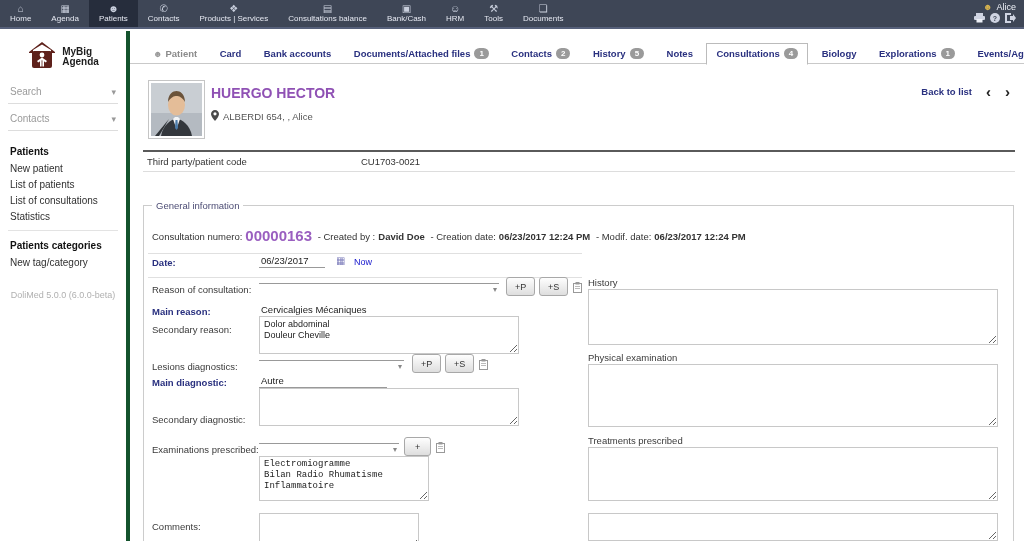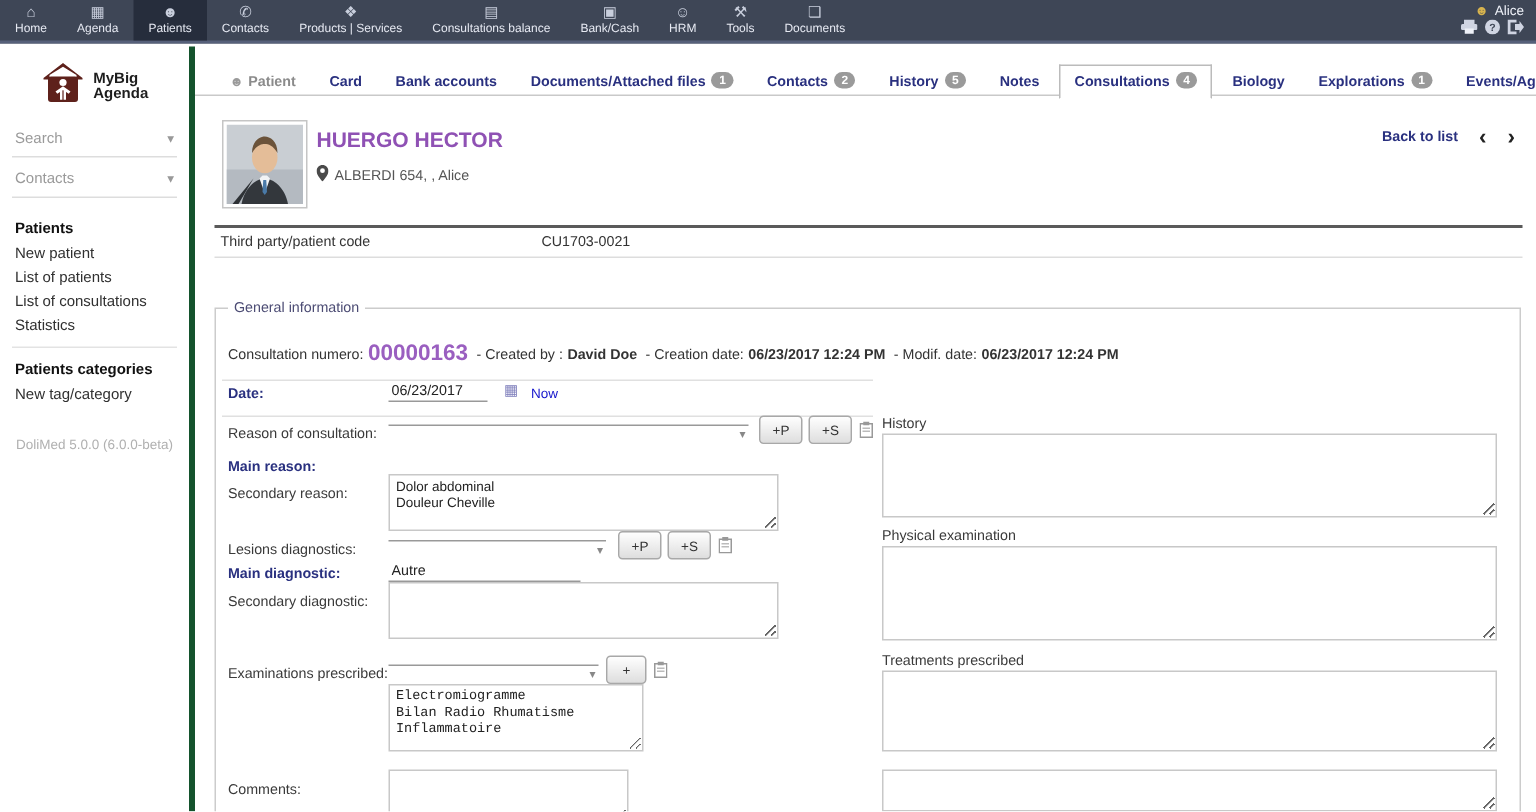--- a/index.html
+++ b/index.html
@@ -291,20 +291,21 @@
       <span class="clip" style="top:68px; left:429px;">
         <svg width="9" height="11" viewBox="0 0 9 11">
             <rect x="0.5" y="1.5" width="8" height="9" fill="none" stroke="#999"></rect>
             <rect x="2.5" y="0" width="4" height="2.5" fill="#999"></rect>
             <line x1="2" y1="4.5" x2="7" y2="4.5" stroke="#bbb"></line>
             <line x1="2" y1="6.5" x2="7" y2="6.5" stroke="#bbb"></line>
           </svg>
       </span>
 
       <span class="flabel navy" style="top:95px">Main reason:</span>
+      <input class="uinput" style="top: 91px; left: 115px; width: 160px;" value="Cervicalgies Mécaniques">
 
       <span class="flabel" style="top:113px">Secondary reason:</span>
       <textarea class="ta" style="top: 105px; left: 115px; width: 260px; height: 38px;">Dolor abdominal
 Douleur Cheville</textarea>
 
       <span class="flabel" style="top:150px">Lesions diagnostics:</span>
       <span class="uselect" style="top:135px; left:115px; width:145px;">
           <span class="sel-caret" style="top:16px">▾</span>
         </span>
       <button class="mini-btn" style="top:143px; left:268px;">+P</button>
@@ -314,21 +315,21 @@
             <rect x="0.5" y="1.5" width="8" height="9" fill="none" stroke="#999"></rect>
             <rect x="2.5" y="0" width="4" height="2.5" fill="#999"></rect>
             <line x1="2" y1="4.5" x2="7" y2="4.5" stroke="#bbb"></line>
             <line x1="2" y1="6.5" x2="7" y2="6.5" stroke="#bbb"></line>
           </svg>
       </span>
 
       <span class="flabel navy" style="top:166px">Main diagnostic:</span>
       <input class="uinput" style="top: 162px; left: 115px; width: 128px;" value="Autre">
 
-      <span class="flabel" style="top:185px">Secondary diagnostic:</span>
+      <span class="flabel" style="top:203px">Secondary diagnostic:</span>
       <textarea class="ta" style="top: 177px; left: 115px; width: 260px; height: 38px;"></textarea>
 
       <span class="flabel" style="top:233px">Examinations prescribed:</span>
       <span class="uselect" style="top:218px; left:115px; width:140px;">
           <span class="sel-caret" style="top:16px">▾</span>
         </span>
       <button class="mini-btn" style="top:226px; left:260px; padding:2px 10px;">+</button>
       <span class="clip" style="top:228px; left:292px;">
         <svg width="9" height="11" viewBox="0 0 9 11">
             <rect x="0.5" y="1.5" width="8" height="9" fill="none" stroke="#999"></rect>

